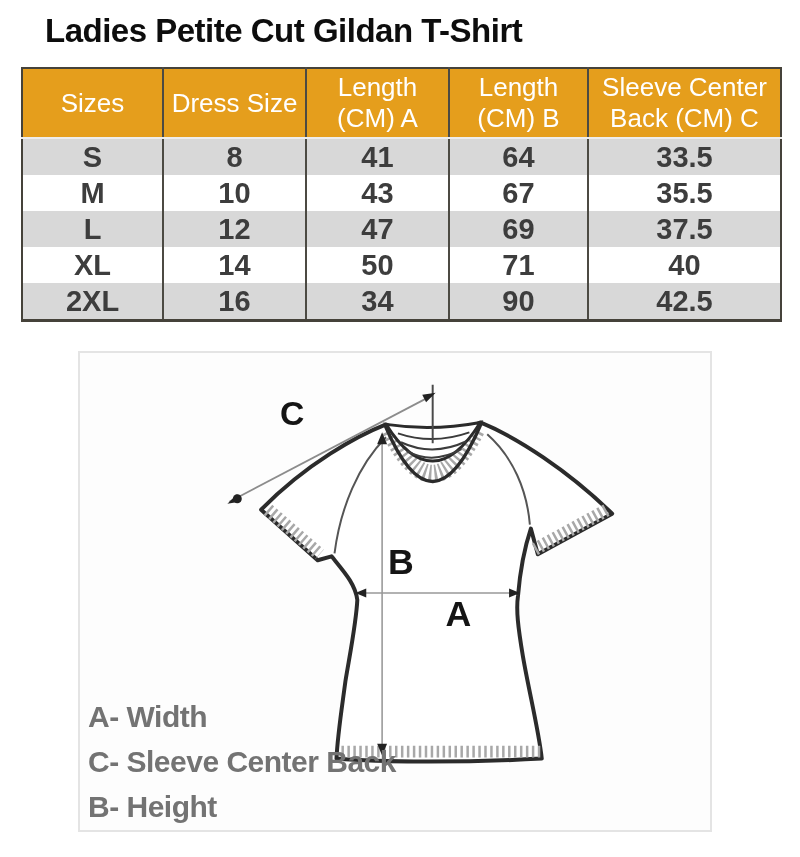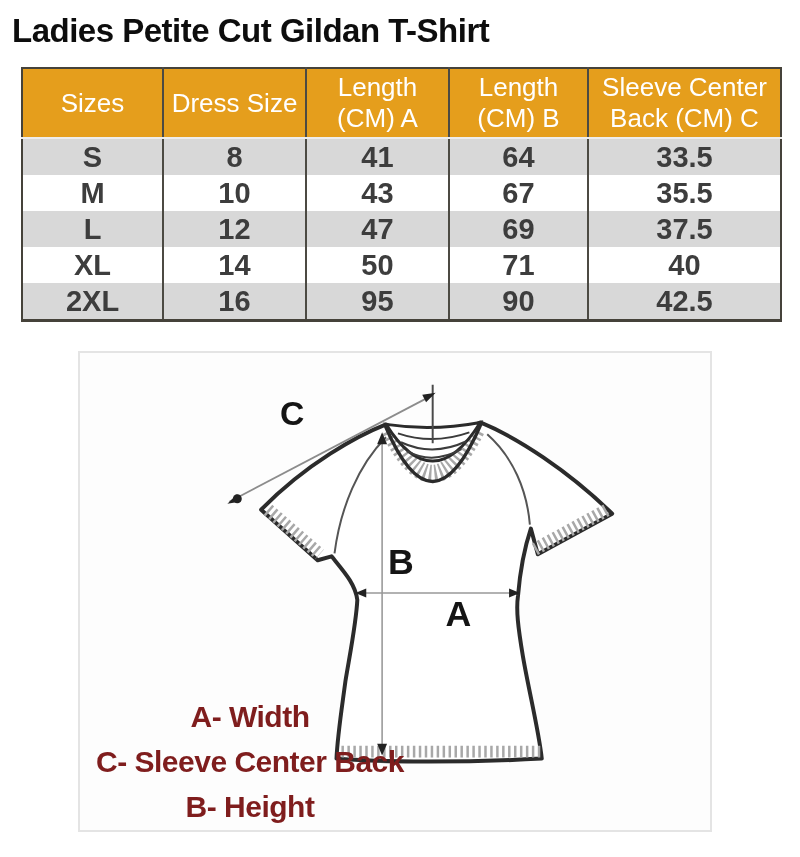--- a/index.html
+++ b/index.html
@@ -3,21 +3,21 @@
 <meta charset="utf-8">
 <style>
   html,body { margin:0; padding:0; }
   body {
     width:800px; height:857px;
     background:#ffffff;
     font-family:"Liberation Sans", sans-serif;
     overflow:hidden;
   }
   .page-title {
-    margin:12px 0 0 12px;
+    margin:12px 0 0 45px;
     font-size:33px;
     font-weight:700;
     color:#0d0d0d;
     letter-spacing:-0.5px;
   }
   table.size-chart {
     border-collapse:collapse;
     table-layout:fixed;
     width:759px;
     margin:17px 0 0 21px;
@@ -53,27 +53,26 @@
     position:relative;
     margin:29px 0 0 78px;
     width:630px;
     height:477px;
     border:2px solid #e4e4e4;
     background:#fdfdfd;
   }
   .diagram-box svg { position:absolute; left:0; top:0; width:100%; height:100%; }
   .legend {
     position:absolute;
-    left:16px; top:341px;
+    left:8px; top:341px;
     font-size:30px;
     font-weight:700;
-    color:#7f1d1d;
+    color:#737373;
     line-height:45px;
     letter-spacing:-0.5px;
-    text-align:center;
   }
   .sketch-label {
     font-family:"Liberation Sans", sans-serif;
     font-weight:700;
     fill:#141414;
   }
 </style>
 </head>
 <body>
 
@@ -136,21 +135,21 @@
     <tr>
       <td>XL</td>
       <td>14</td>
       <td>50</td>
       <td>71</td>
       <td>40</td>
     </tr>
     <tr>
       <td>2XL</td>
       <td>16</td>
-      <td>95</td>
+      <td>34</td>
       <td>90</td>
       <td>42.5</td>
     </tr>
   </tbody>
 </table>
 
 <div class="diagram-box">
   <svg viewBox="78 339 634 481">
 
     <path d="M 386,411

